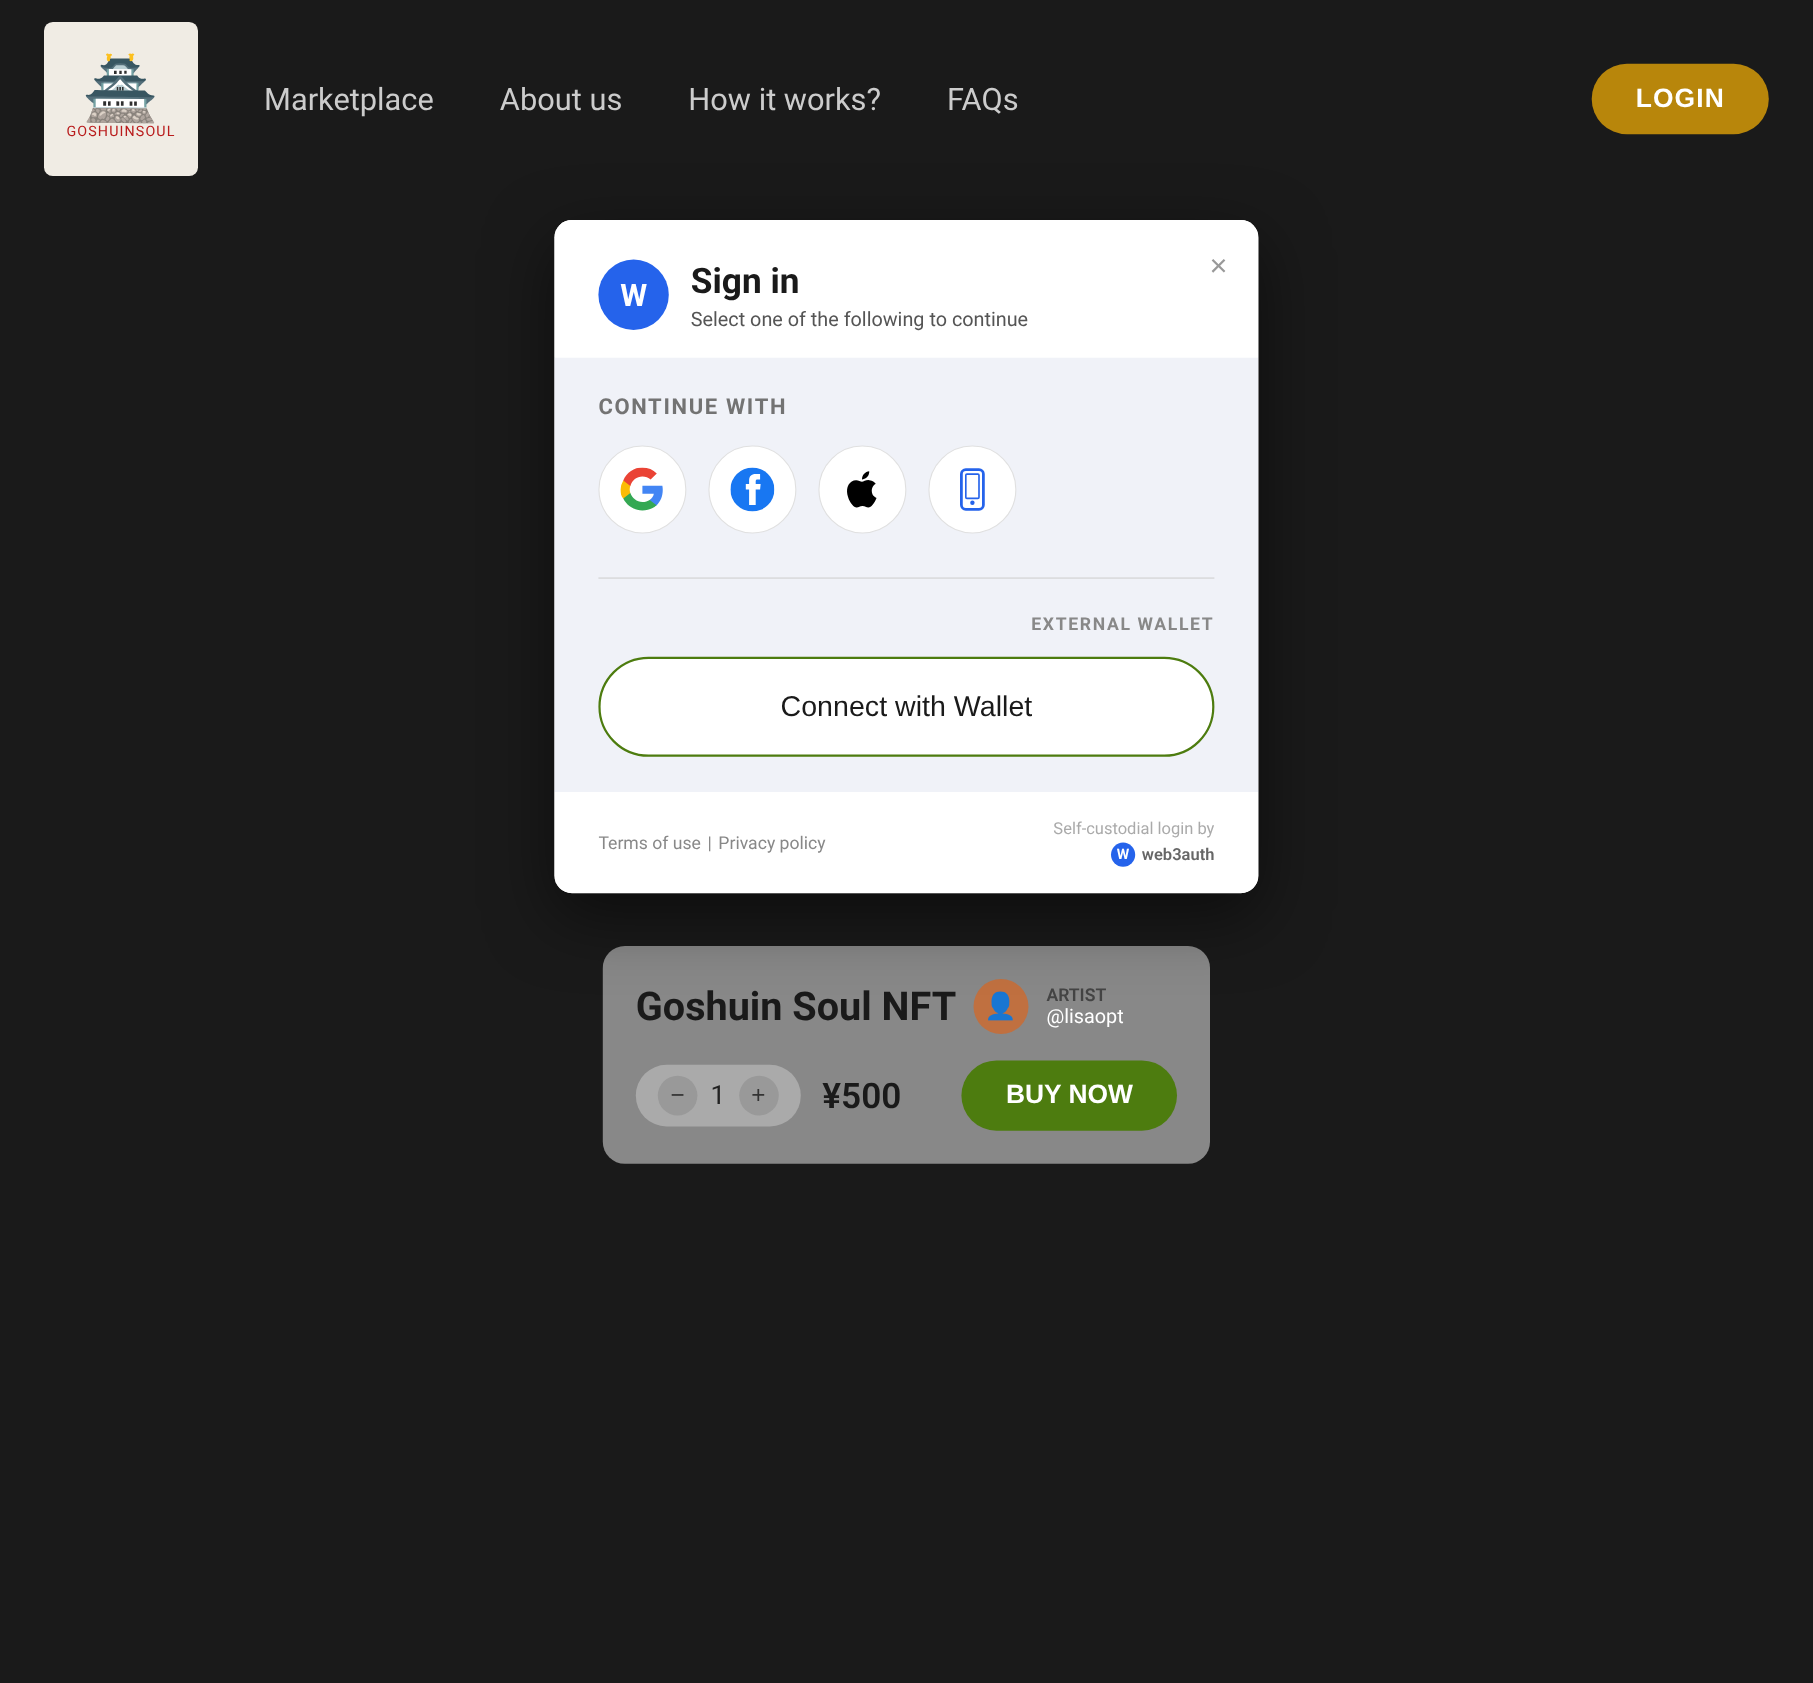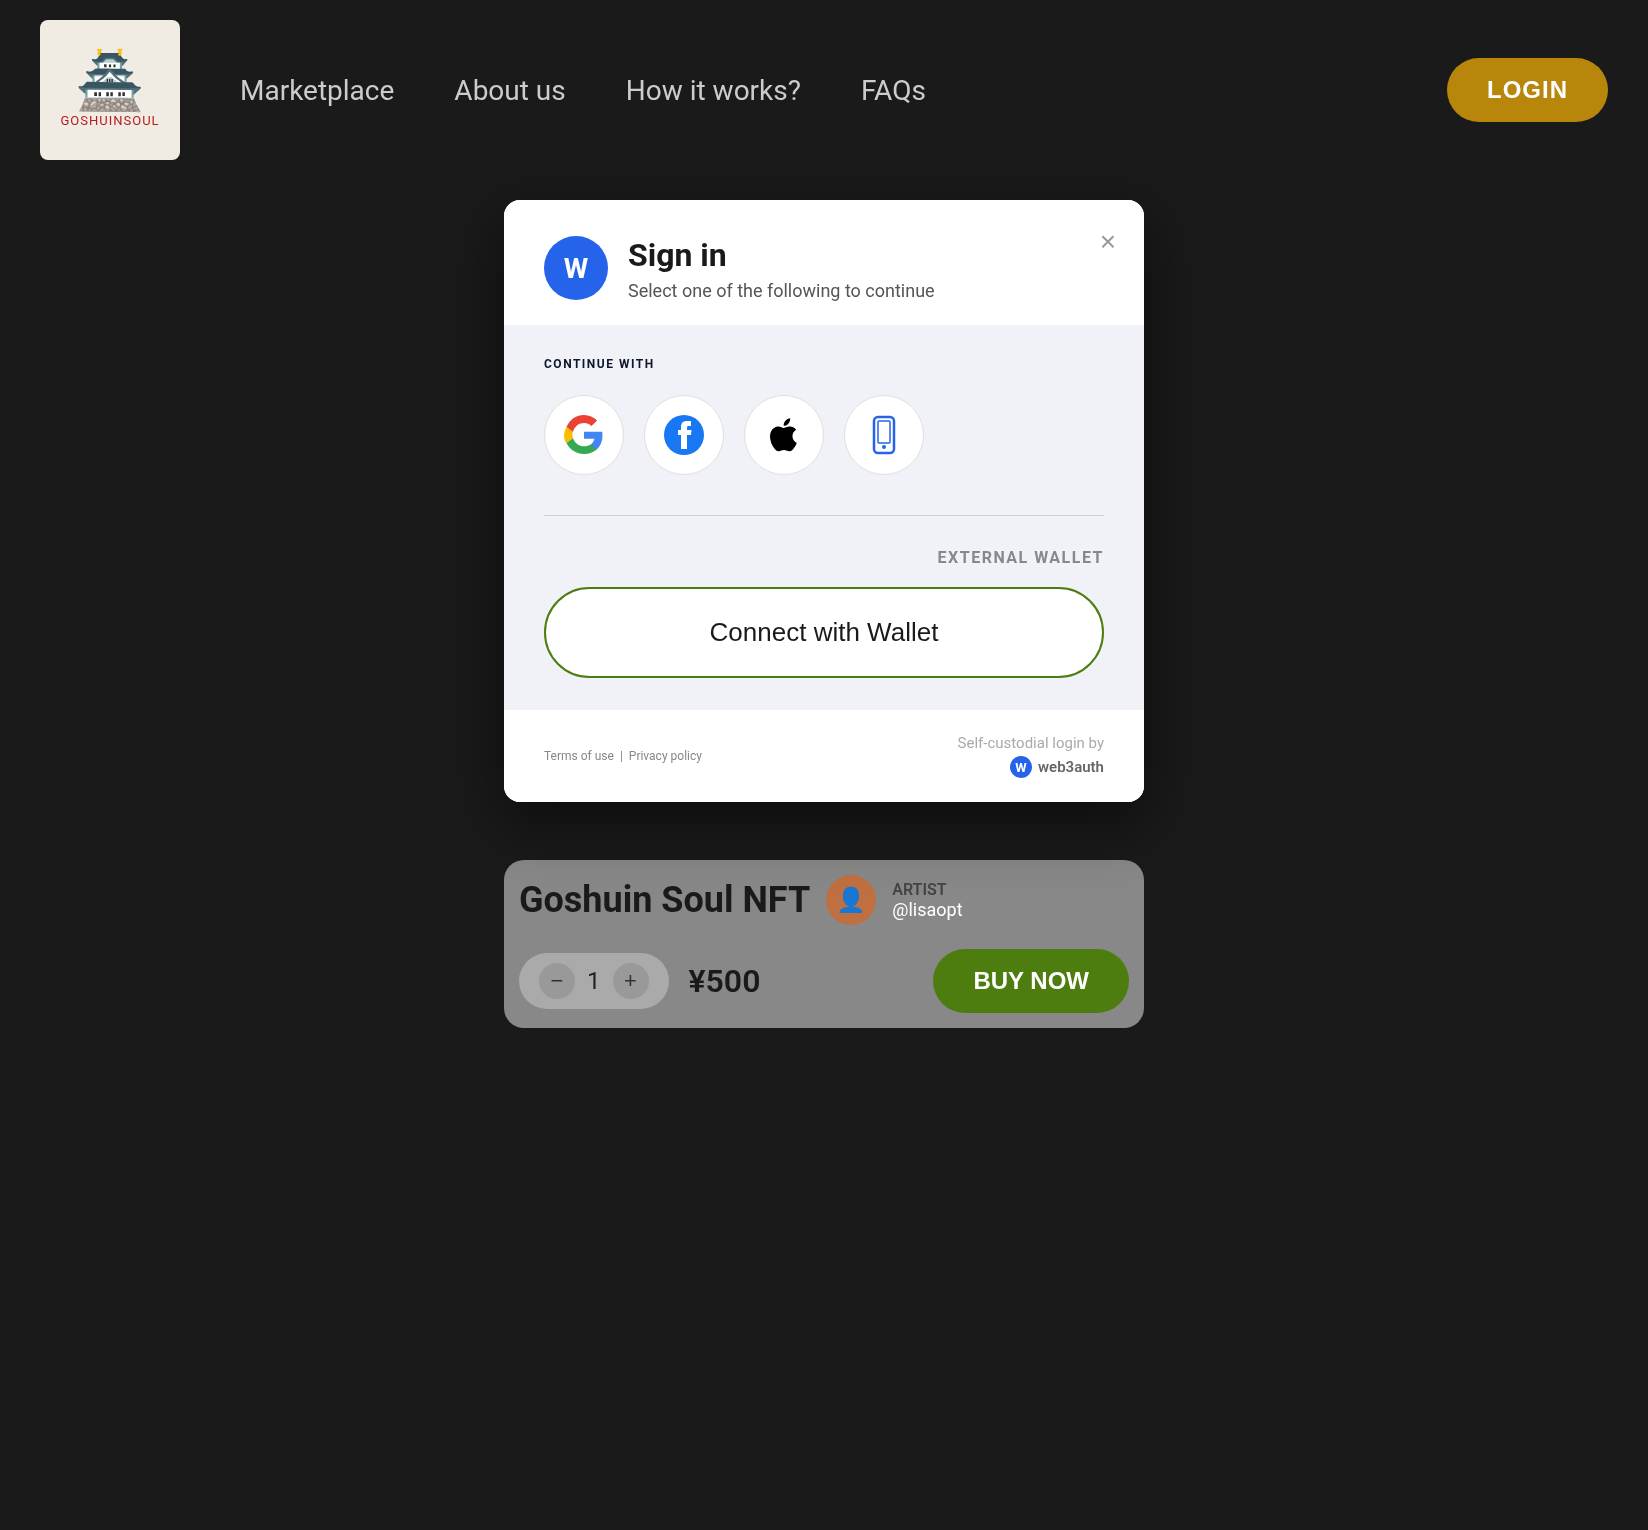--- a/index.html
+++ b/index.html
@@ -74,24 +74,24 @@
       align-items: flex-start;
       padding-top: 40px;
     }
 
     
     .bg-nft-card {
       position: absolute;
       left: 50%;
       top: 680px;
       transform: translateX(-50%);
-      width: 640px;
+      width: 552px;
       background: #888888;
       border-radius: 20px;
-      padding: 15px;
+      padding: 30px;
       z-index: 1;
     }
     .bg-nft-title-row {
       display: flex;
       align-items: center;
       gap: 16px;
       margin-bottom: 24px;
     }
     .bg-nft-title {
       font-size: 36px;
@@ -235,23 +235,23 @@
       cursor: pointer;
       line-height: 1;
     }
 
     .modal-body {
       background: #f0f2f8;
       padding: 32px 40px;
     }
 
     .section-label {
-      font-size: 12px;
-      font-weight: 700;
-      color: #0f172a;
+      font-size: 20px;
+      font-weight: 700;
+      color: #737373;
       letter-spacing: 1.5px;
       margin-bottom: 24px;
     }
 
     .social-icons-row {
       display: flex;
       gap: 20px;
       margin-bottom: 40px;
     }
     .social-icon-btn {
@@ -295,21 +295,21 @@
     }
 
     .modal-footer {
       background: white;
       padding: 24px 40px;
       display: flex;
       justify-content: space-between;
       align-items: center;
     }
     .footer-links {
-      font-size: 12px;
+      font-size: 16px;
       color: #888;
     }
     .footer-links a {
       color: #888;
       text-decoration: none;
     }
     .footer-links .pipe {
       margin: 0 6px;
     }
     .web3auth-credit {

